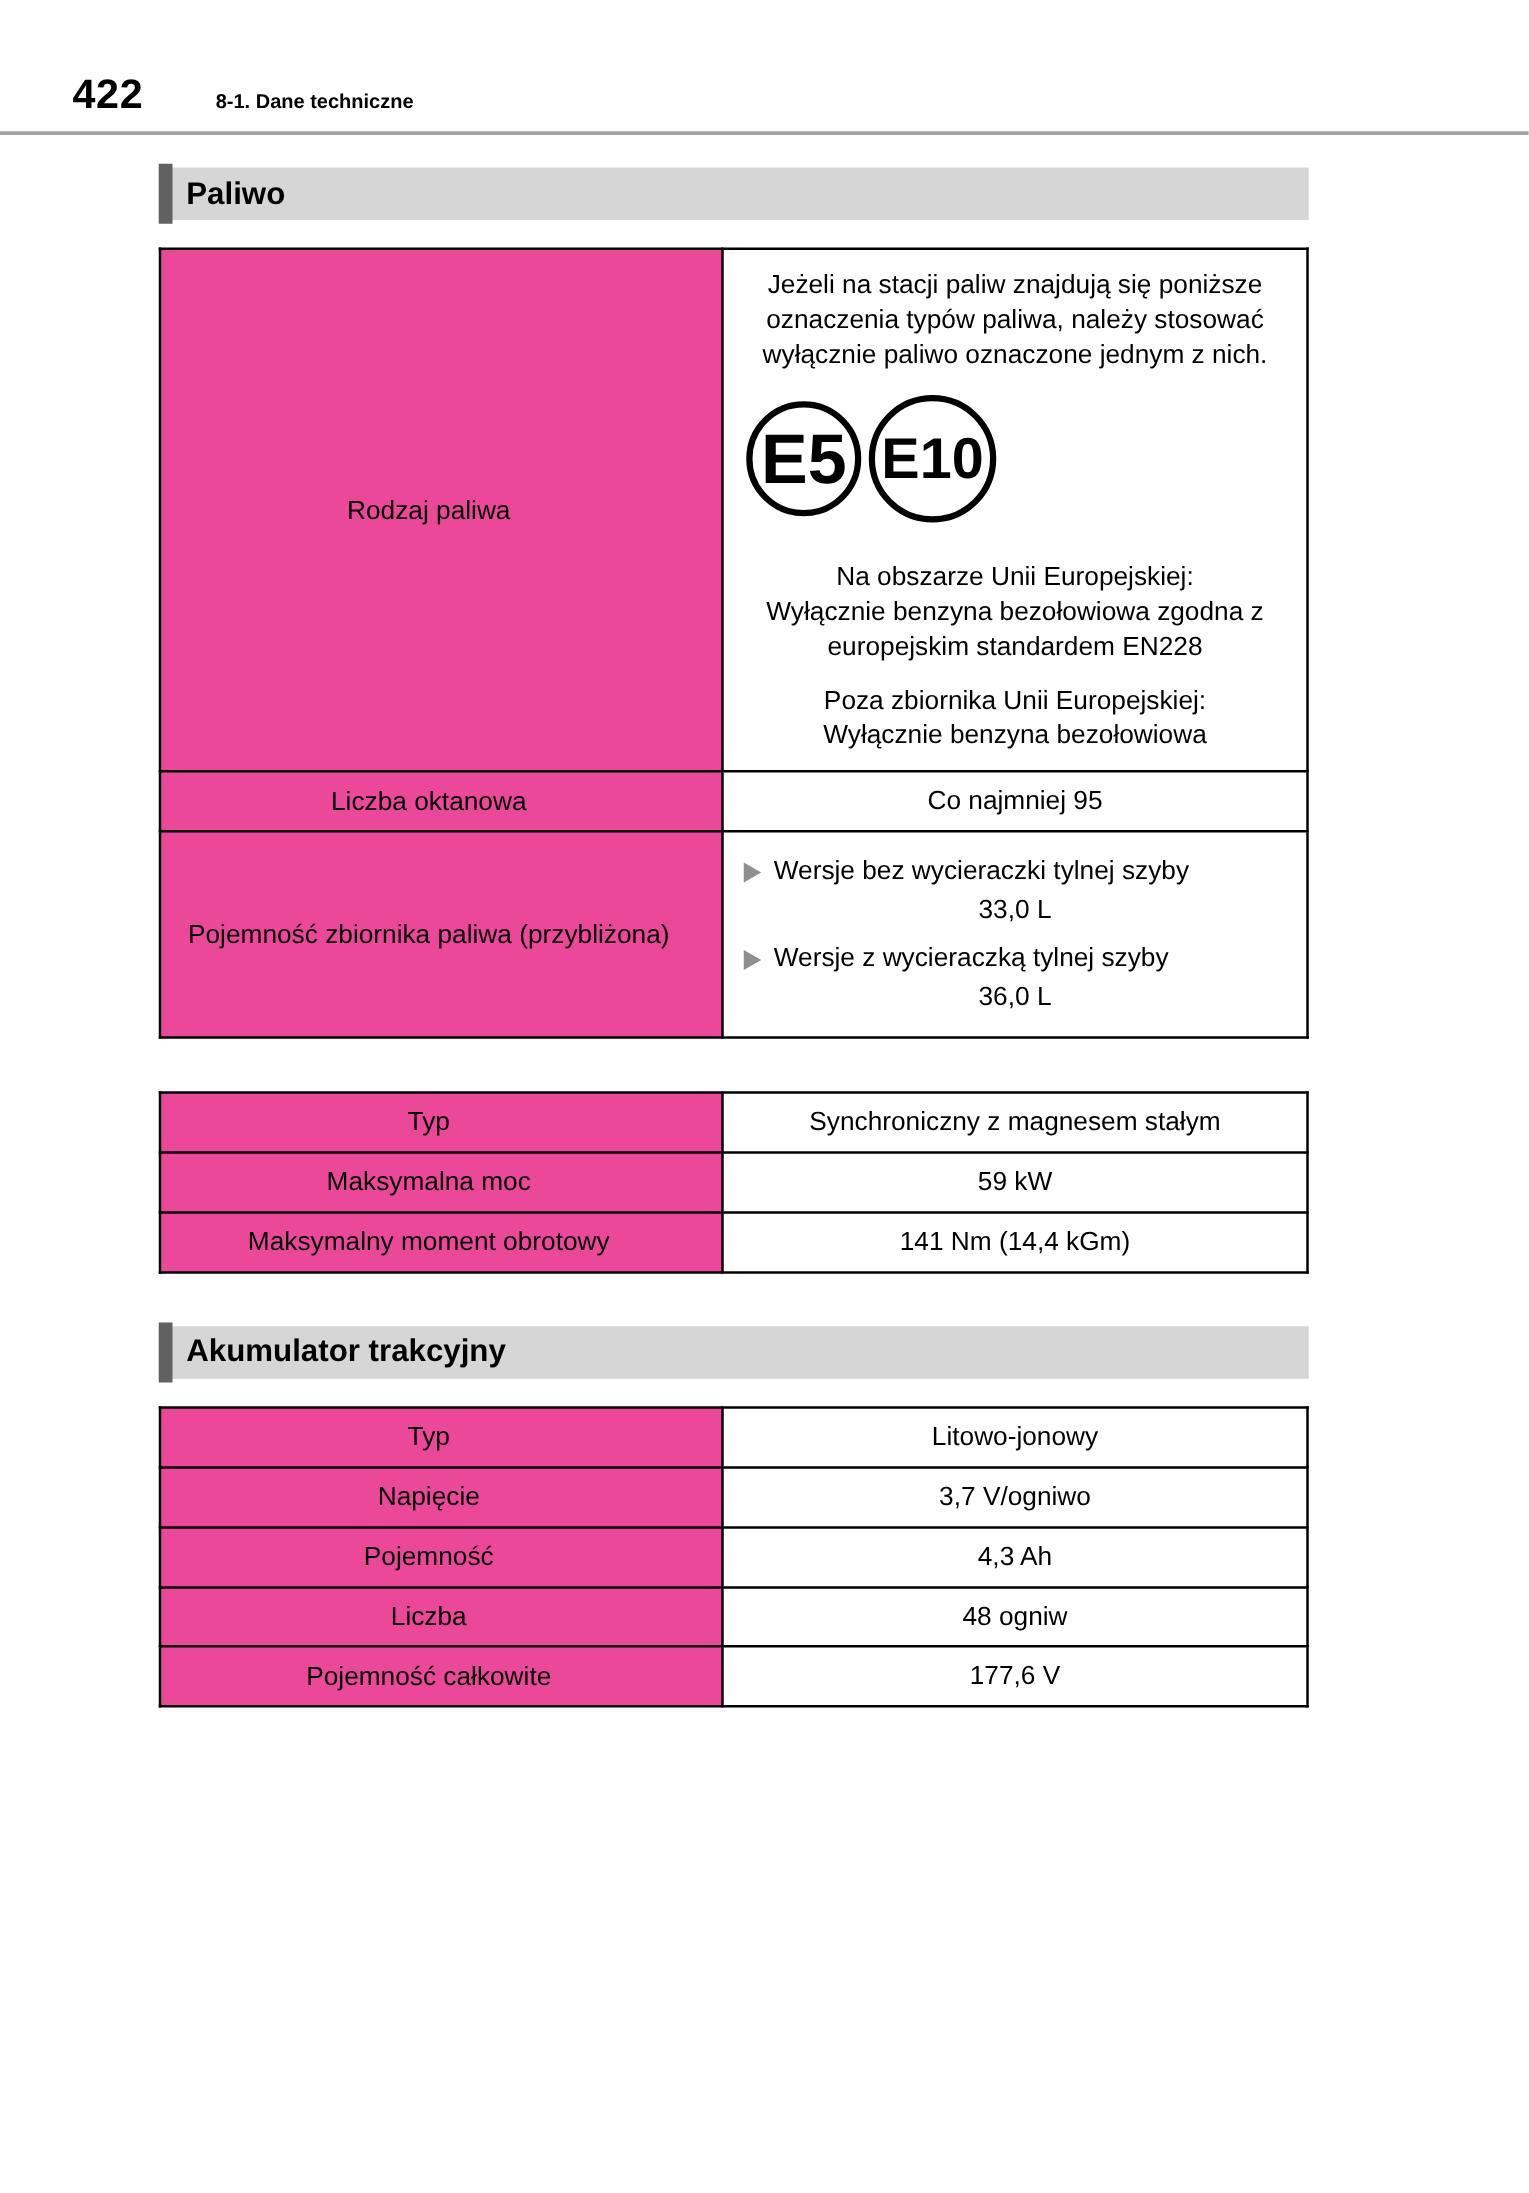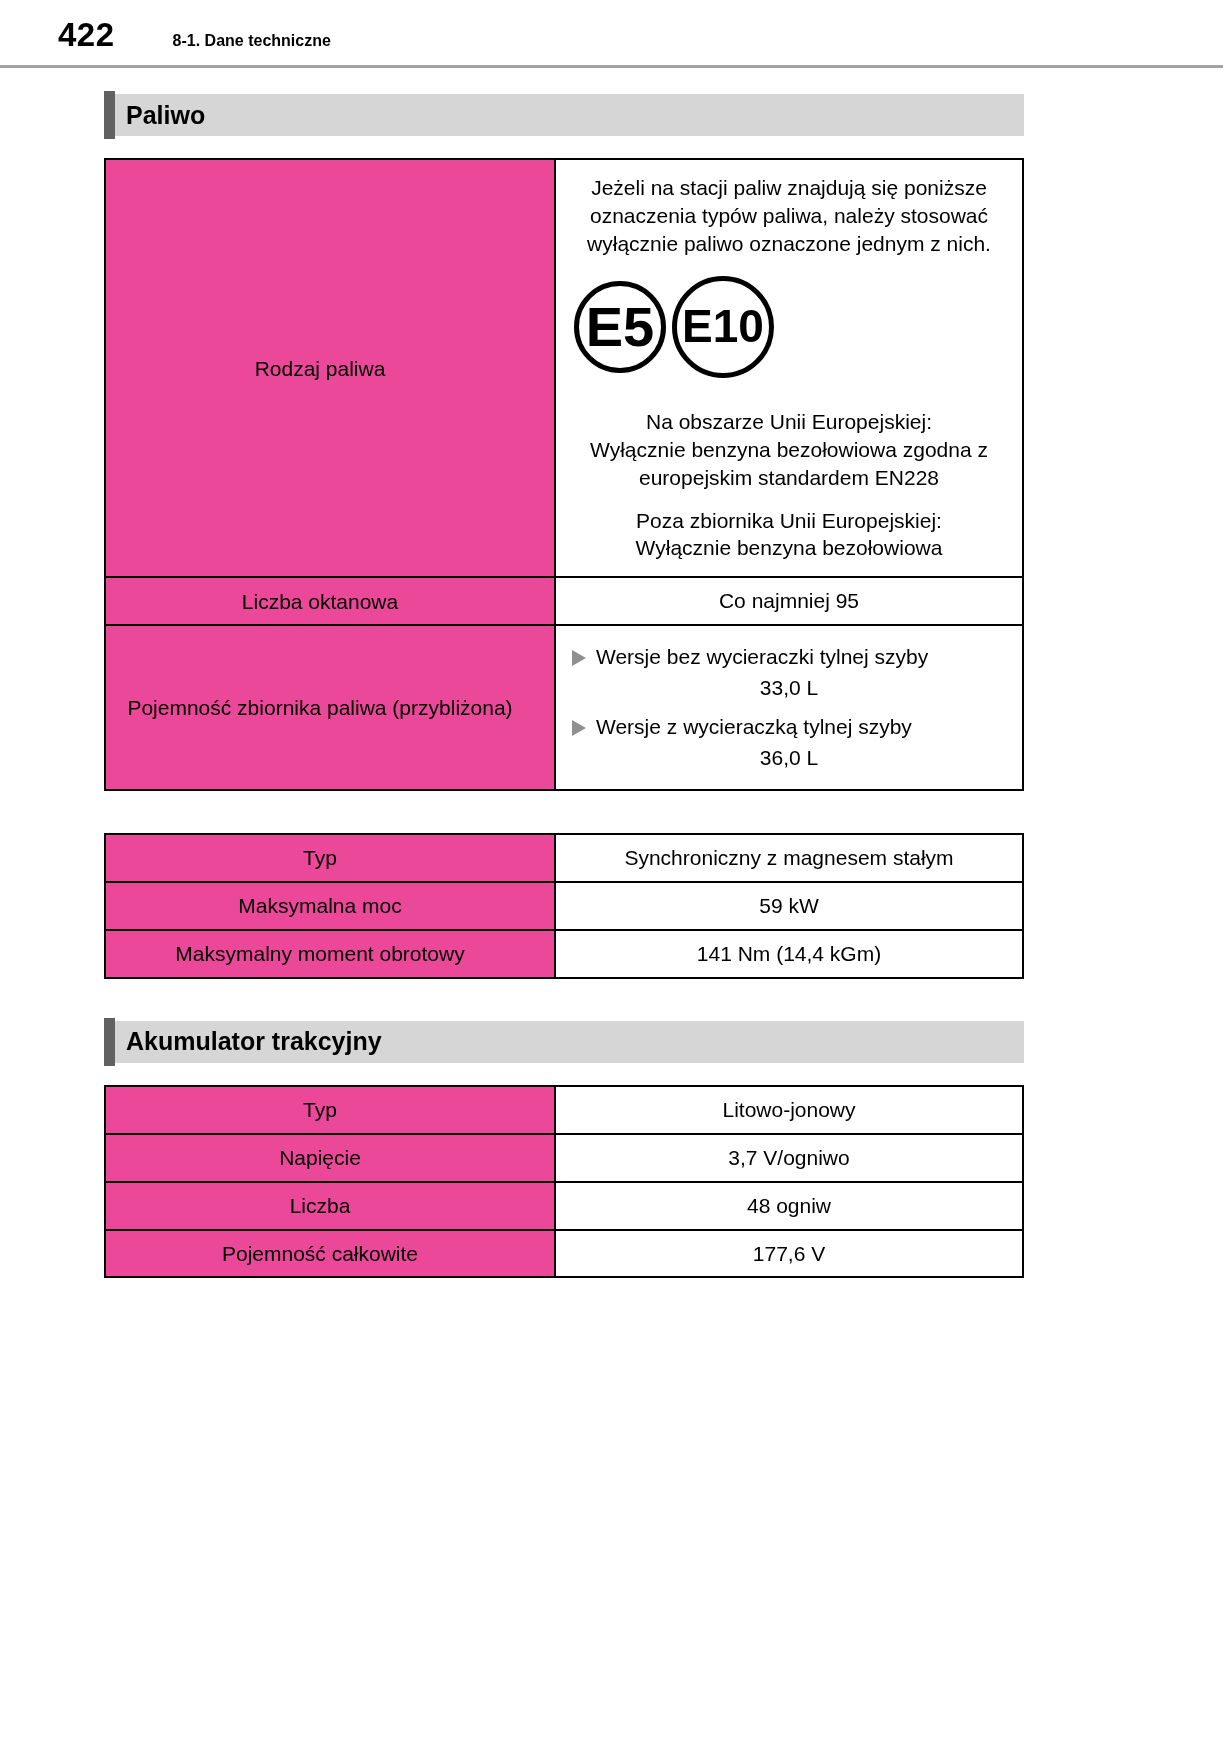--- a/index.html
+++ b/index.html
@@ -3,26 +3,26 @@
 <meta charset="utf-8">
 <style>
   *{box-sizing:border-box;margin:0;padding:0;}
   html,body{background:#ffffff;}
   body{
     width:1223px;height:1754px;
     font-family:"Liberation Sans","DejaVu Sans",sans-serif;
     color:#000;position:relative;overflow:hidden;
   }
   
-  .page-header{display:flex;align-items:baseline;padding:16px 0 0 58px;}
+  .page-header{display:flex;align-items:baseline;padding:16px 0 0 58px;margin-top:40px;}
   .page-number{font-size:33px;font-weight:bold;letter-spacing:.5px;}
   .chapter-title{font-size:16px;font-weight:bold;margin-left:58px;}
   .header-rule{height:3px;background:#a3a3a3;margin-top:11px;}
   
-  .content{margin-left:88px;width:936px;padding-left:16px;}
+  .content{margin-left:111px;width:936px;padding-left:16px;}
   .section{margin-top:26px;}
   .section + .section{margin-top:42px;}
   .section-title{position:relative;background:#d6d6d6;height:42px;display:flex;align-items:center;}
   .section-title .accent{position:absolute;left:0;top:-3px;bottom:-3px;width:11px;background:#616161;}
   .section-title h2{font-size:25px;font-weight:bold;padding-left:22px;}
   
   table.data-table{border-collapse:collapse;width:100%;margin-top:22px;}
   .data-table td{border:2px solid #000;font-size:21px;vertical-align:middle;text-align:center;}
   td.label{background:#ec4899;width:450px;padding:9px 34px 9px 14px;line-height:1.3;}
   td.value{padding:9px 16px;line-height:1.33;background:#fff;}
@@ -137,20 +137,24 @@
       <tbody>
           <tr>
         <td class="label">Typ</td>
         <td class="value">Litowo-jonowy</td>
       </tr>
       <tr>
         <td class="label">Napięcie</td>
         <td class="value">3,7 V/ogniwo</td>
       </tr>
       <tr>
+        <td class="label">Pojemność</td>
+        <td class="value">4,3 Ah</td>
+      </tr>
+      <tr>
         <td class="label">Liczba</td>
         <td class="value">48 ogniw</td>
       </tr>
       <tr>
         <td class="label">Pojemność całkowite</td>
         <td class="value">177,6 V</td>
       </tr>
     </tbody>
       </table>
   </section>

